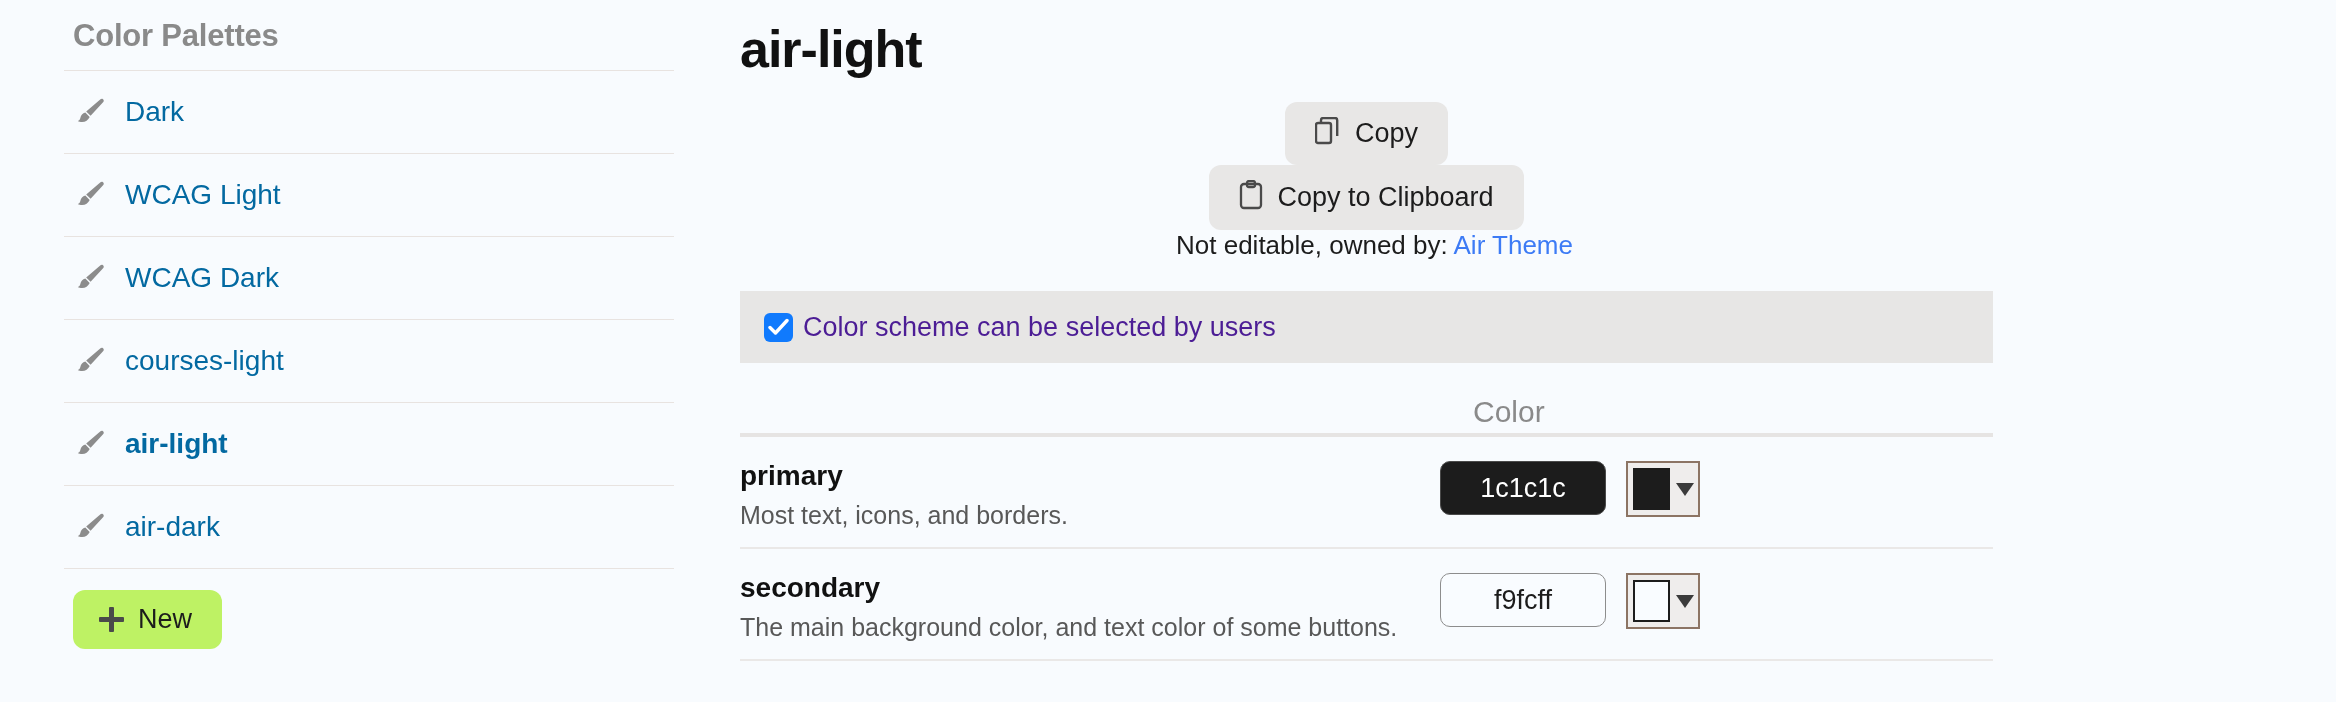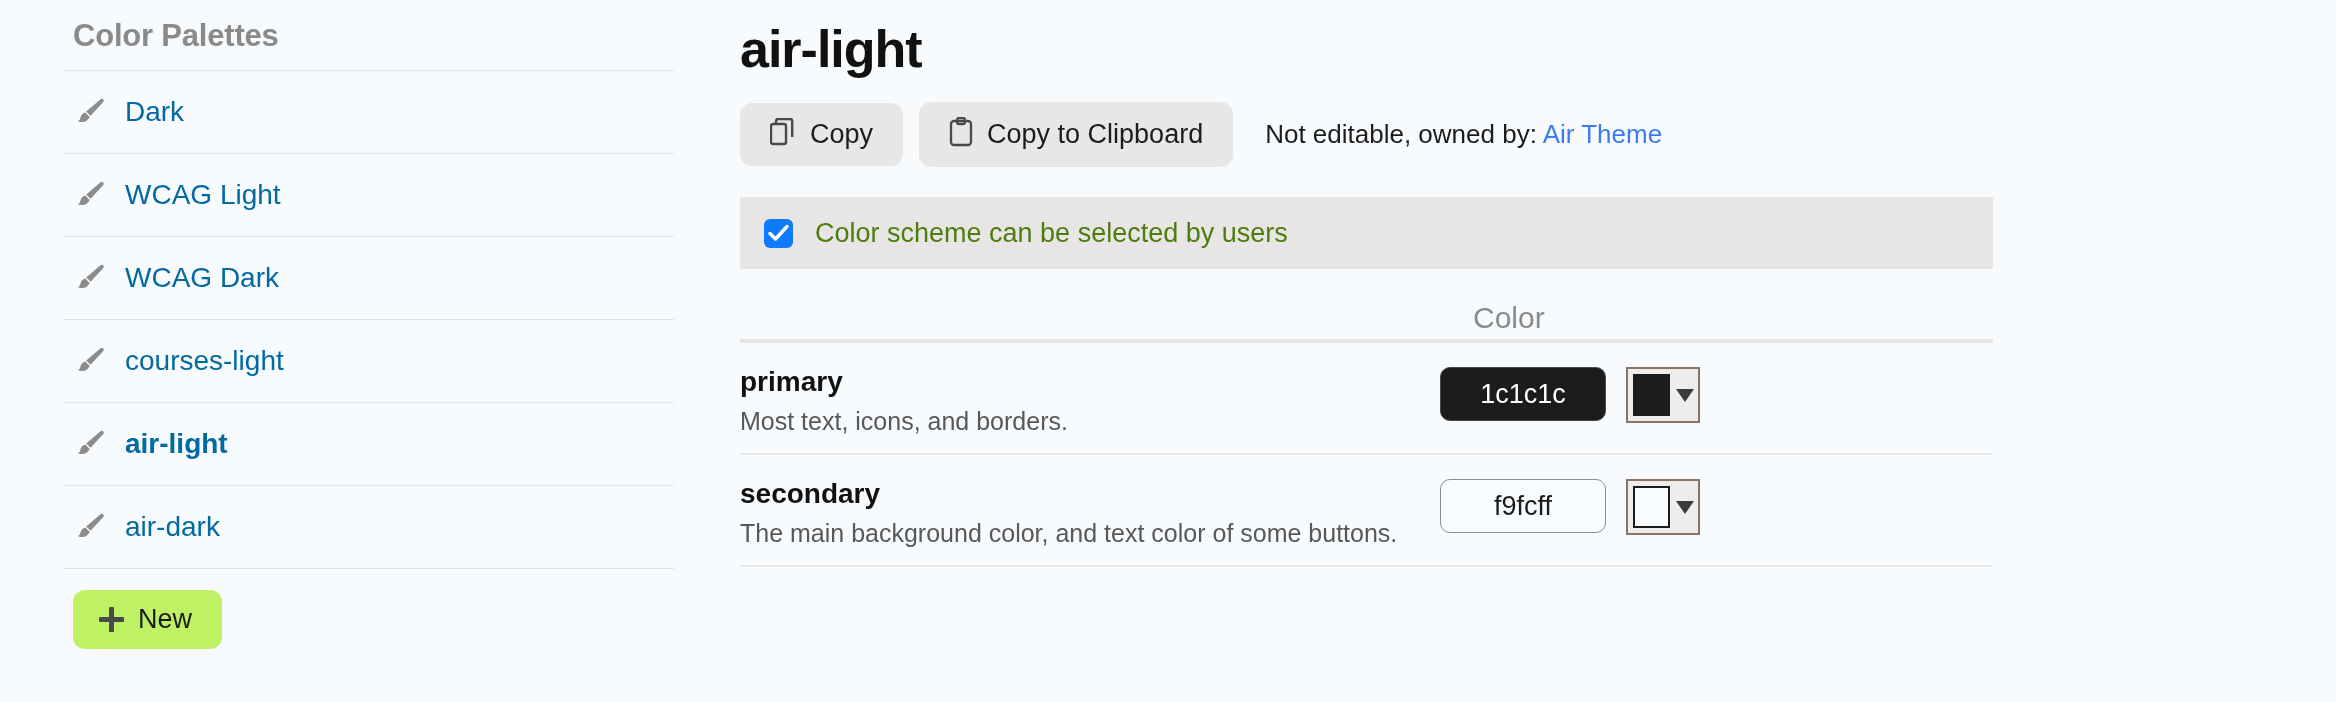--- a/index.html
+++ b/index.html
@@ -117,21 +117,21 @@
     font-weight: bold;
     letter-spacing: -1px;
     margin: 0;
     line-height: 62px;
     color: #111111;
   }
   .toolbar {
     display: flex;
     align-items: center;
     margin-top: 22px;
-    gap: 16px;
+    flex-direction: column;
   }
   .tool-btn {
     display: inline-flex;
     align-items: center;
     gap: 14px;
     background: #e8e7e6;
     border: none;
     border-radius: 12px;
     padding: 15px 30px;
     font-family: "Liberation Sans", sans-serif;
@@ -167,22 +167,22 @@
     height: 29px;
     flex: 0 0 29px;
     background: #107afd;
     border-radius: 6px;
     position: relative;
     cursor: pointer;
   }
   .checkbox-box svg { position: absolute; top: 5px; left: 4px; }
   .checkbox-label {
     font-size: 27px;
-    color: #4d7c0f;
-    margin-left: 22px;
+    color: #4c1d95;
+    margin-left: 10px;
   }
 
   
   .palette-table { margin-top: 6px; }
   .table-head {
     display: flex;
     align-items: flex-end;
     height: 64px;
     border-bottom: 4px solid #e6e4e3;
   }

